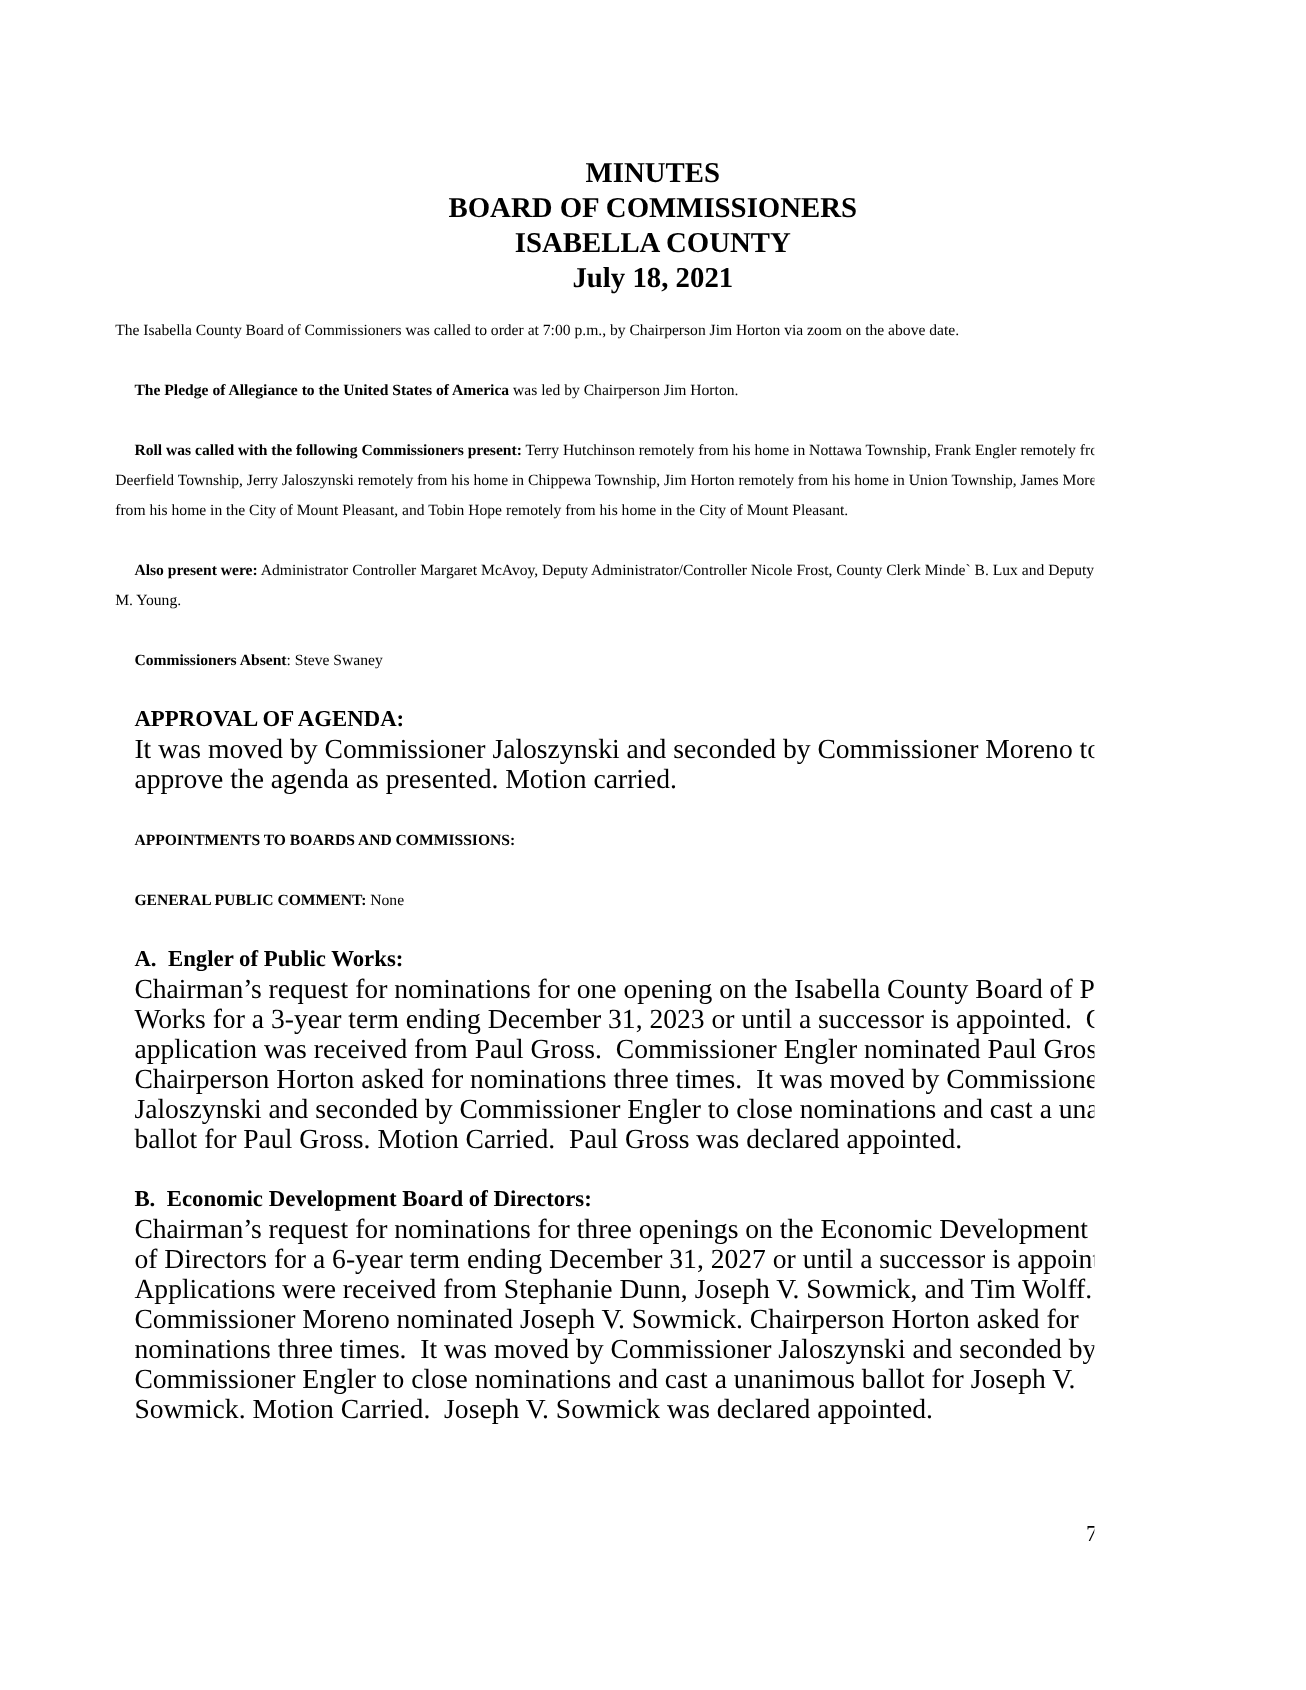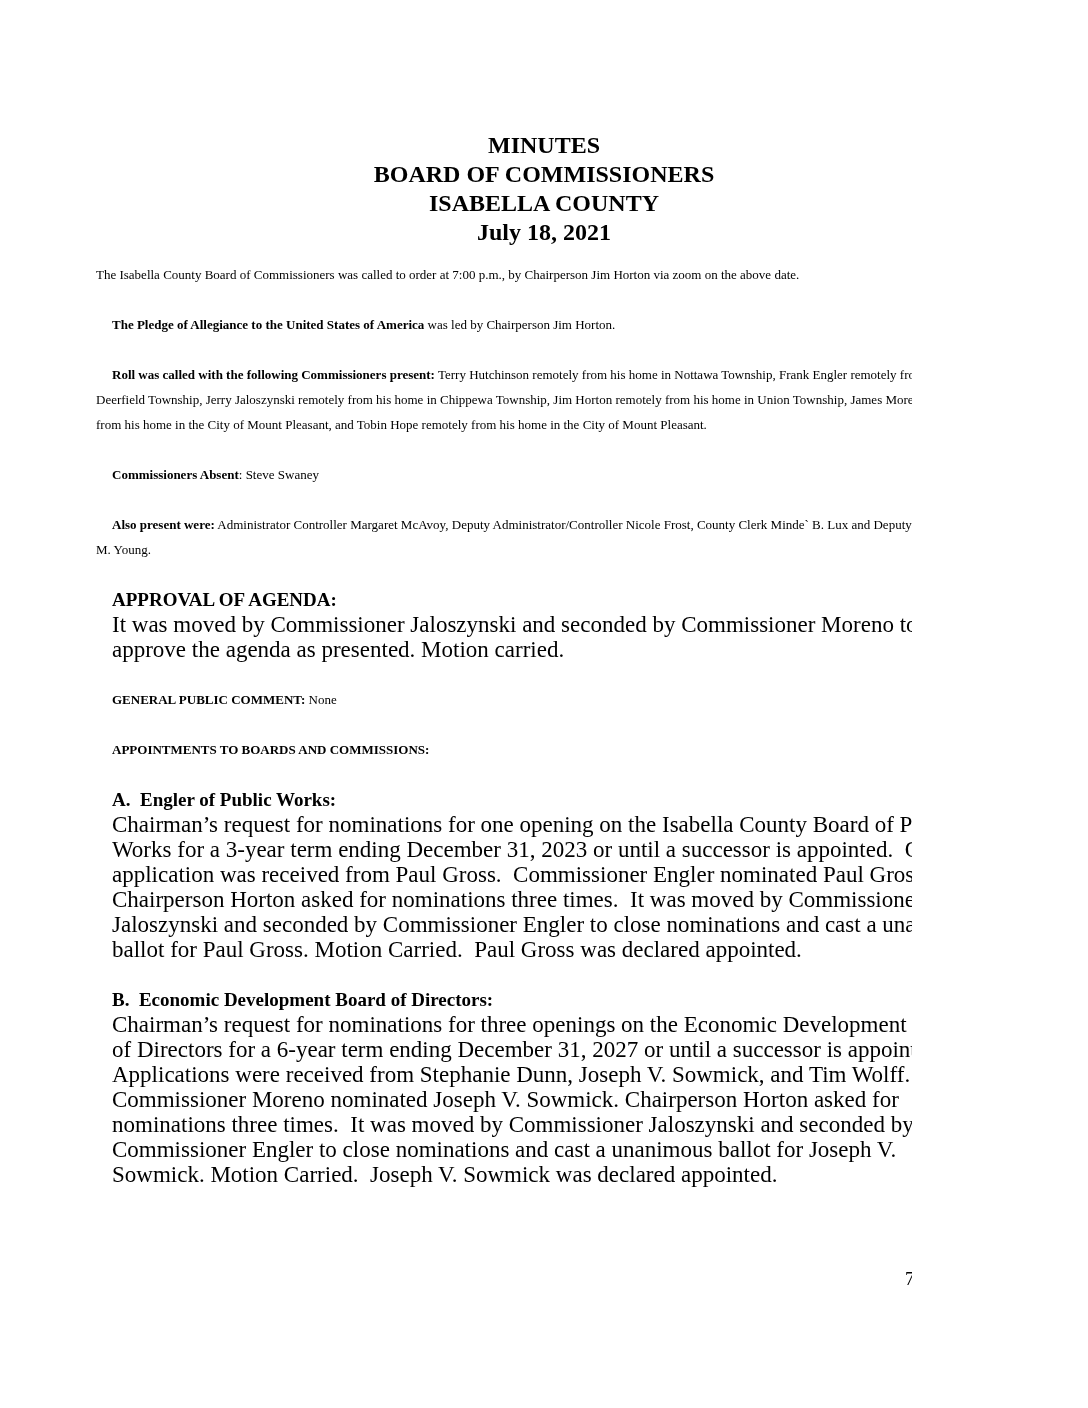--- a/index.html
+++ b/index.html
@@ -74,32 +74,32 @@
       <div>ISABELLA COUNTY</div>
       <div>July 18, 2021</div>
     </div>
 
     <p class="para"><span>The Isabella County Board of Commissioners was called to order at 7:00 p.m., by Chairperson Jim Horton via zoom on the above date.</span></p>
 
     <p class="para"><strong>The Pledge of Allegiance to the United States of America</strong><span> was led by Chairperson Jim Horton.</span></p>
 
     <p class="para"><strong>Roll was called with the following Commissioners present:</strong><span> Terry Hutchinson remotely from his home in Nottawa Township, Frank Engler remotely from his home in Deerfield Township, Jerry Jaloszynski remotely from his home in Chippewa Township, Jim Horton remotely from his home in Union Township, James Moreno remotely from his home in the City of Mount Pleasant, and Tobin Hope remotely from his home in the City of Mount Pleasant.</span></p>
 
+    <p class="para"><strong>Also present were:</strong><span> Administrator Controller Margaret McAvoy, Deputy Administrator/Controller Nicole Frost, County Clerk Minde` B. Lux and Deputy Clerk Brenda M. Young.</span></p>
+
     <p class="para"><strong>Commissioners Absent</strong><span>: Steve Swaney</span></p>
-
-    <p class="para"><strong>Also present were:</strong><span> Administrator Controller Margaret McAvoy, Deputy Administrator/Controller Nicole Frost, County Clerk Minde` B. Lux and Deputy Clerk Brenda M. Young.</span></p>
 
     <div class="block">
       <div class="heading-line">APPROVAL OF AGENDA:</div>
       <div class="body-line">It was moved by Commissioner Jaloszynski and seconded by Commissioner Moreno to approve the agenda as presented. Motion carried.</div>
     </div>
 
+    <p class="para bold-line"><span>APPOINTMENTS TO BOARDS AND COMMISSIONS:</span></p>
+
     <p class="para"><strong>GENERAL PUBLIC COMMENT:</strong><span> None</span></p>
-
-    <p class="para bold-line"><span>APPOINTMENTS TO BOARDS AND COMMISSIONS:</span></p>
 
     <div class="block">
       <div class="heading-line">A.  Engler of Public Works:</div>
       <div class="body-line">Chairman’s request for nominations for one opening on the Isabella County Board of Public Works for a 3-year term ending December 31, 2023 or until a successor is appointed.  One application was received from Paul Gross.  Commissioner Engler nominated Paul Gross.  Chairperson Horton asked for nominations three times.  It was moved by Commissioner Jaloszynski and seconded by Commissioner Engler to close nominations and cast a unanimous ballot for Paul Gross. Motion Carried.  Paul Gross was declared appointed.</div>
     </div>
 
     <div class="block">
       <div class="heading-line">B.  Economic Development Board of Directors:</div>
       <div class="body-line">Chairman’s request for nominations for three openings on the Economic Development Board of Directors for a 6-year term ending December 31, 2027 or until a successor is appointed.  Applications were received from Stephanie Dunn, Joseph V. Sowmick, and Tim Wolff.</div>
       <div class="body-line">Commissioner Moreno nominated Joseph V. Sowmick. Chairperson Horton asked for nominations three times.  It was moved by Commissioner Jaloszynski and seconded by Commissioner Engler to close nominations and cast a unanimous ballot for Joseph V. Sowmick. Motion Carried.  Joseph V. Sowmick was declared appointed.</div>

